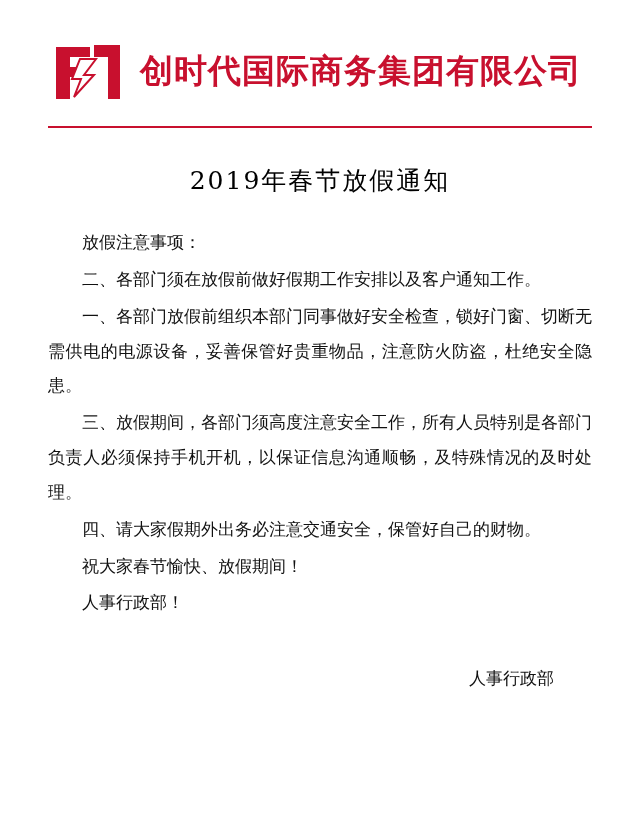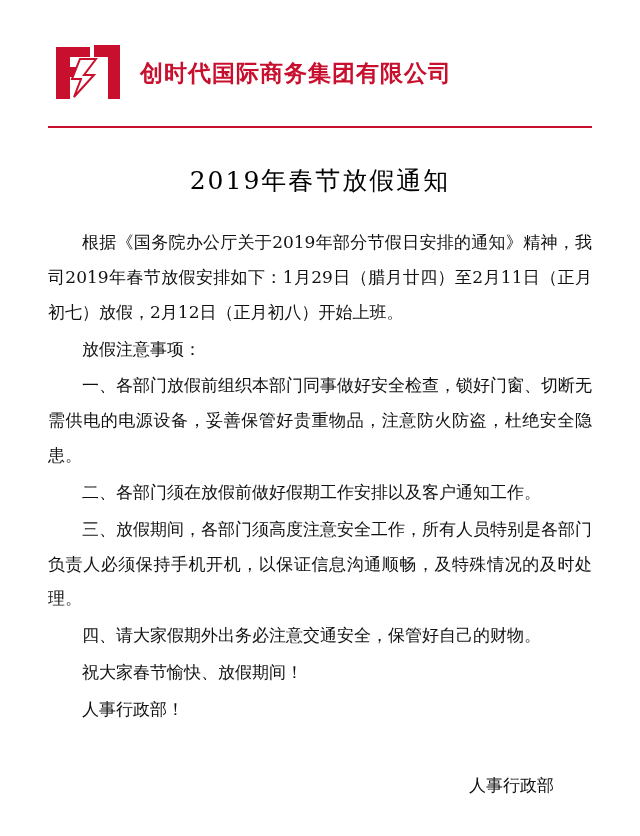--- a/index.html
+++ b/index.html
@@ -33,22 +33,22 @@
   .logo {
     width: 74px;
     height: 64px;
     position: relative;
     flex: 0 0 auto;
     margin-right: 16px;
   }
   .logo svg { display: block; }
 
   .company-name {
-    font-family: Liberation Serif, serif;
-    font-size: 23px;
+    font-family: Liberation Mono, monospace;
+    font-size: 33px;
     font-weight: bold;
     color: #c8102e;
     letter-spacing: 1px;
     line-height: 1;
     white-space: nowrap;
   }
 
   .doc-number {
     text-align: center;
     color: #c8102e;
@@ -116,24 +116,23 @@
     </div>
     <div class="company-name">创时代国际商务集团有限公司</div>
   </div>
 
 
   <hr class="red-rule">
 
   <div class="doc-title">2019年春节放假通知</div>
 
   <div class="body-text">
-    <p>根据《国务院办公厅关于2019年部分节假日安排的通知》精神，我司2019年春节放假安排如下：1月29日（腊月廿四）至2月11日（正月初七）放假，2月12日（正月初八）开始上班。</p>
     <p>放假注意事项：</p>
+    <p>二、各部门须在放假前做好假期工作安排以及客户通知工作。</p>
     <p>一、各部门放假前组织本部门同事做好安全检查，锁好门窗、切断无需供电的电源设备，妥善保管好贵重物品，注意防火防盗，杜绝安全隐患。</p>
-    <p>二、各部门须在放假前做好假期工作安排以及客户通知工作。</p>
     <p>三、放假期间，各部门须高度注意安全工作，所有人员特别是各部门负责人必须保持手机开机，以保证信息沟通顺畅，及特殊情况的及时处理。</p>
     <p>四、请大家假期外出务必注意交通安全，保管好自己的财物。</p>
     <p>祝大家春节愉快、放假期间！</p>
     <p>人事行政部！</p>
   </div>
 
   <div class="signature">
     <div>人事行政部</div>
 
   </div>

